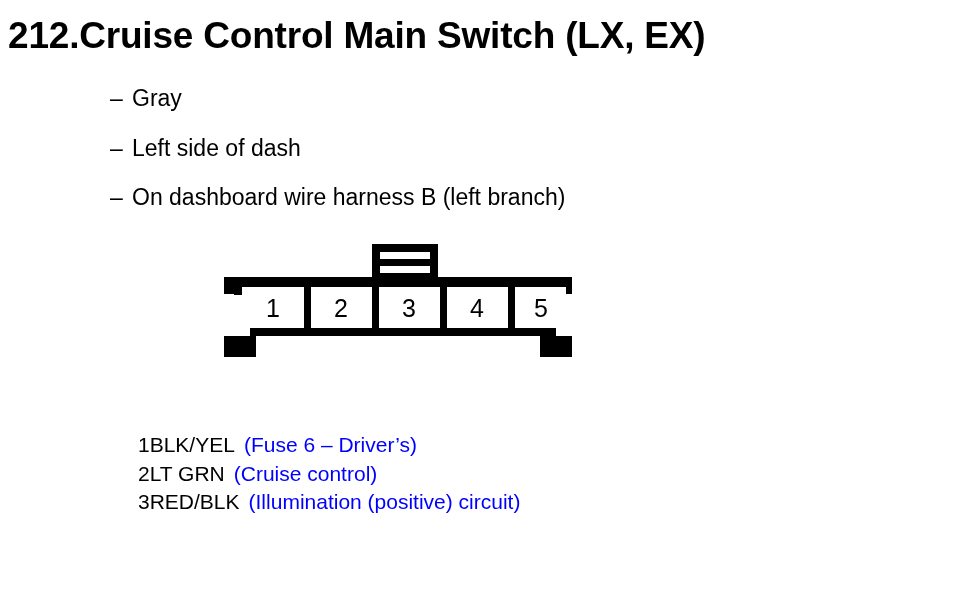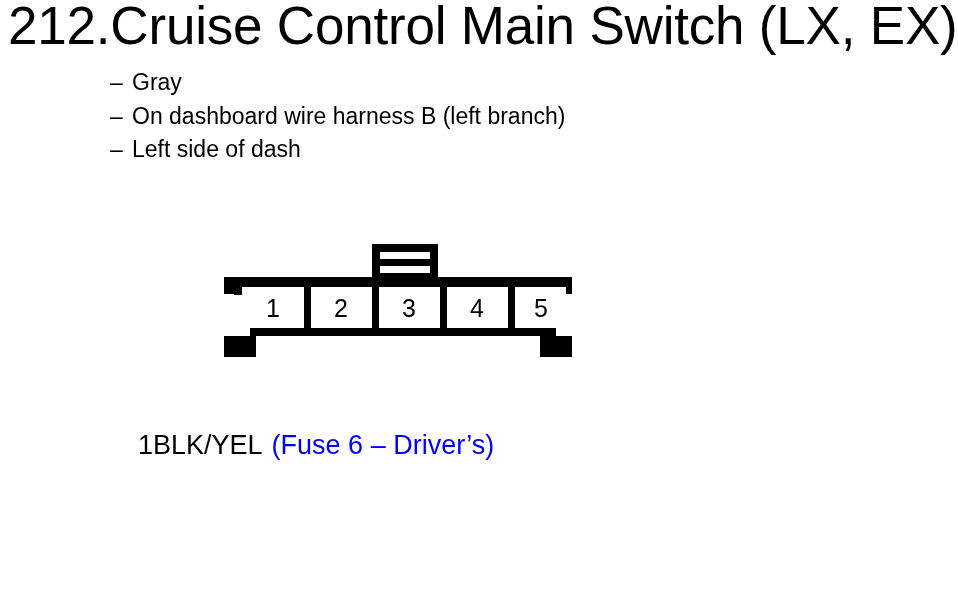--- a/index.html
+++ b/index.html
@@ -13,39 +13,40 @@
     position: relative;
     overflow: hidden;
     font-family: "Liberation Sans", sans-serif;
     color: #000000;
   }
 
   
   #page-title {
     position: absolute;
     left: 8px;
-    top: 0;
-    font-size: 53px;
+    top: 10px;
+    font-size: 37px;
     line-height: 52px;
     letter-spacing: -0.2px;
     white-space: nowrap;
-    font-weight: 400;
+    font-weight: 700;
   }
 
   
   #desc-list {
     position: absolute;
     left: 110px;
     top: 66px;
     font-size: 23px;
     line-height: 33.5px;
   }
   .desc-row {
     white-space: nowrap;
     display: block;
+    margin-top: 16px;
   }
   .desc-dash {
     display: inline-block;
     width: 22px;
   }
 
   
   #connector {
     position: absolute;
     left: 210px;
@@ -60,21 +61,21 @@
     font-family: "Liberation Sans", sans-serif;
     font-size: 25px;
     fill: #000000;
   }
 
   
   #pin-legend {
     position: absolute;
     left: 138px;
     top: 431px;
-    font-size: 27px;
+    font-size: 21px;
     line-height: 28.6px;
   }
   .legend-row {
     white-space: nowrap;
     display: block;
   }
   .legend-wire {
     color: #000000;
   }
   .legend-desc {
@@ -85,24 +86,24 @@
 </head>
 <body>
 
 <div id="page-title">212.Cruise Control Main Switch (LX, EX)</div>
 
 <div id="desc-list">
   <span class="desc-row">
     <span class="desc-dash">–</span><span>Gray</span>
   </span>
   <span class="desc-row">
-    <span class="desc-dash">–</span><span>On dashboard wire harness B (left branch)</span>
+    <span class="desc-dash">–</span><span>Left side of dash</span>
   </span>
   <span class="desc-row">
-    <span class="desc-dash">–</span><span>Left side of dash</span>
+    <span class="desc-dash">–</span><span>On dashboard wire harness B (left branch)</span>
   </span>
 </div>
 
 <div id="connector">
   <svg width="380" height="140" viewBox="0 0 380 140" xmlns="http://www.w3.org/2000/svg">
 
     <g>
 
       <path d="M 14,45
                L 162,45
@@ -165,13 +166,19 @@
     <text class="pin-num" x="199" y="85" text-anchor="middle">3</text>
     <text class="pin-num" x="267" y="85" text-anchor="middle">4</text>
     <text class="pin-num" x="331" y="85" text-anchor="middle">5</text>
   </svg>
 </div>
 
 <div id="pin-legend">
   <span class="legend-row">
     <span class="legend-wire">1BLK/YEL</span><span class="legend-desc">(Fuse 6 – Driver’s)</span>
   </span>
+  <span class="legend-row">
+    <span class="legend-wire">2LT GRN</span><span class="legend-desc">(Cruise control)</span>
+  </span>
+  <span class="legend-row">
+    <span class="legend-wire">3RED/BLK</span><span class="legend-desc">(Illumination (positive) circuit)</span>
+  </span>
 </div>
 
 </body></html>

